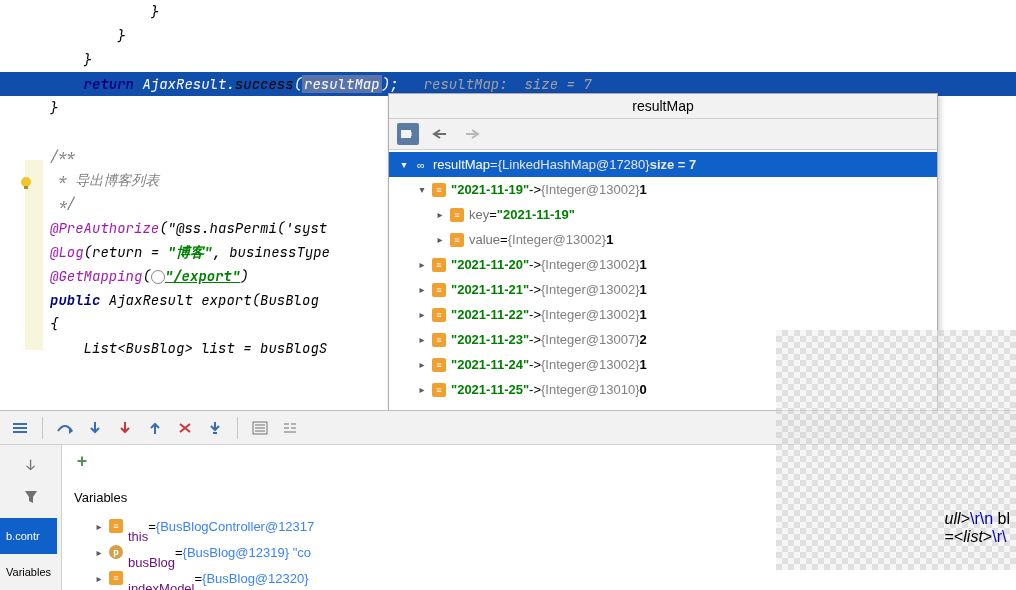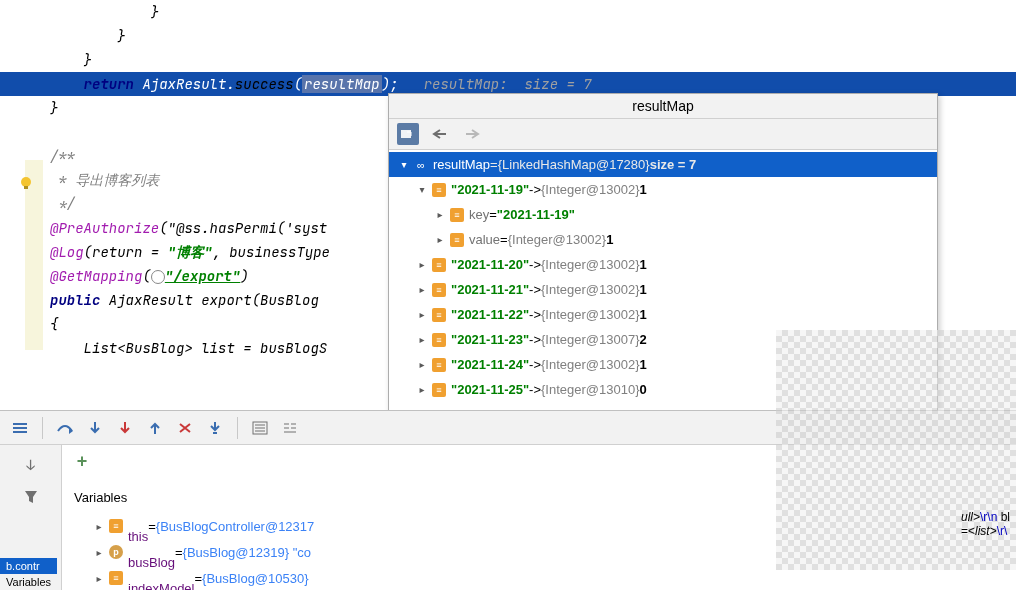--- a/index.html
+++ b/index.html
@@ -38,31 +38,31 @@
 .tree-type { color: #808080; }
 .tree-tail { color: #000; font-weight: bold; }
 .indent { display: inline-block; }
 .debugger { position: absolute; left: 0; bottom: 0; right: 0; height: 180px; border-top: 1px solid #c0c0c0; background: #fff; }
 .dbg-toolbar { height: 34px; background: #f2f2f2; border-bottom: 1px solid #d0d0d0; display: flex; align-items: center; padding: 0 8px; gap: 6px; }
 .dbg-btn { width: 24px; height: 24px; display: flex; align-items: center; justify-content: center; color: #3a6db0; cursor: pointer; }
 .dbg-sep { width: 1px; height: 22px; background: #c8c8c8; margin: 0 4px; }
 .dbg-body { display: flex; height: 146px; }
 .dbg-left { width: 62px; background: #f2f2f2; border-right: 1px solid #d0d0d0; display: flex; flex-direction: column; align-items: center; padding-top: 8px; gap: 8px; }
 .dbg-stack { position: absolute; left: 0; bottom: 0; font-size: 11px; font-family: "Segoe UI", sans-serif; font-style: normal; }
-.dbg-stack-row { padding: 2px 6px; }
+.dbg-stack-row { padding: 12px 6px; }
 .dbg-stack-row.sel { background: #1060c9; color: #fff; }
 .dbg-vars { flex: 1; font-family: "Segoe UI", sans-serif; font-style: normal; font-size: 13px; }
 .vars-hdr { padding: 6px 12px; font-weight: normal; color: #000; margin-top: 7px; }
 .vars-tree { padding: 2px 0 0 30px; }
 .var-row { display: flex; align-items: center; height: 26px; }
 .var-name { color: #660e7a; margin-top: 20px; }
 .var-type { color: #3b82f6; }
 .p-ico { background: #d6a04a; border-radius: 50%; color: #fff; width: 14px; height: 14px; display: inline-flex; align-items: center; justify-content: center; font-size: 9px; font-weight: bold; margin: 0 5px 0 3px; }
 .qr { position: absolute; right: 0; top: 330px; width: 240px; height: 240px; background: repeating-conic-gradient(#ccc 0 25%, #f0f0f0 0 50%) 0 0/12px 12px; opacity: 0.6; }
-.side-text { position: absolute; right: 6px; top: 510px; font-size: 12px; font-family: "Segoe UI", sans-serif; font-style: normal; }
+.side-text { position: absolute; right: 6px; top: 510px; font-size: 16px; font-family: "Segoe UI", sans-serif; font-style: normal; }
 .esc { color: #0000c0; }
 .nul { font-style: italic; }
 </style>
 </head>
 <body>
 
 <div class="code-area">
   <div class="gutter-strip"></div>
   <svg class="lightbulb" viewBox="0 0 16 16">
       <circle cx="8" cy="7" r="5" fill="#f4c430"></circle>
@@ -283,21 +283,21 @@
             <span class="p-ico">p</span>
             <span class="var-name">busBlog</span>
             <span> = </span>
             <span class="var-type">{BusBlog@12319} "co</span>
           </div>
           <div class="var-row">
             <span class="arrow">▸</span>
             <span class="node-ico f-ico">≡</span>
             <span class="var-name">indexModel</span>
             <span> = </span>
-            <span class="var-type">{BusBlog@10530}</span>
+            <span class="var-type">{BusBlog@12320}</span>
           </div>
           <div class="var-row">
             <span class="var-name">resultMap</span>
             <span> = </span>
             <span class="var-type">{LinkedHashMap@1</span>
           </div>
         </div>
     </div>
   </div>
 </div>

